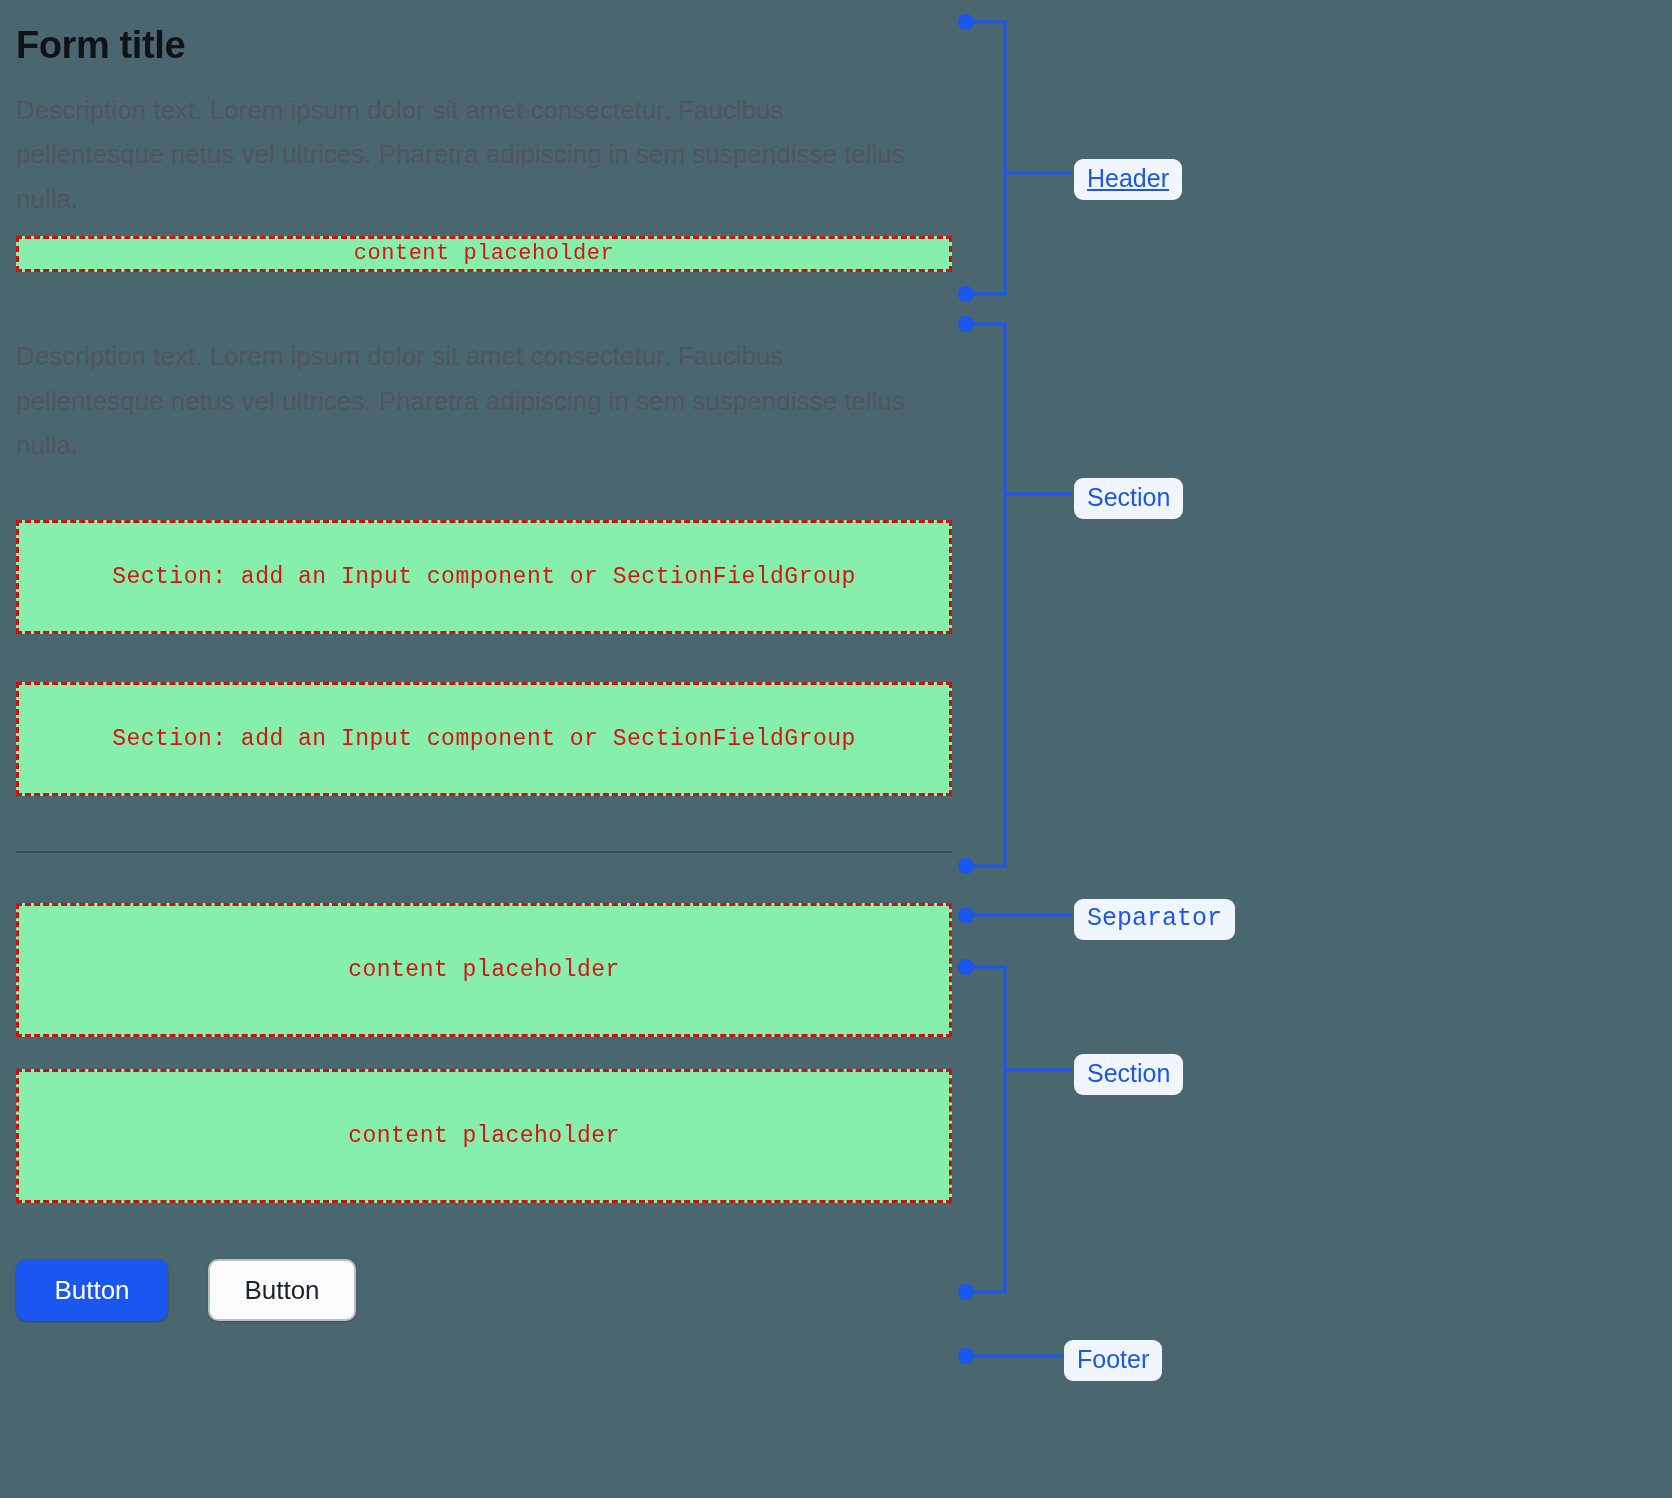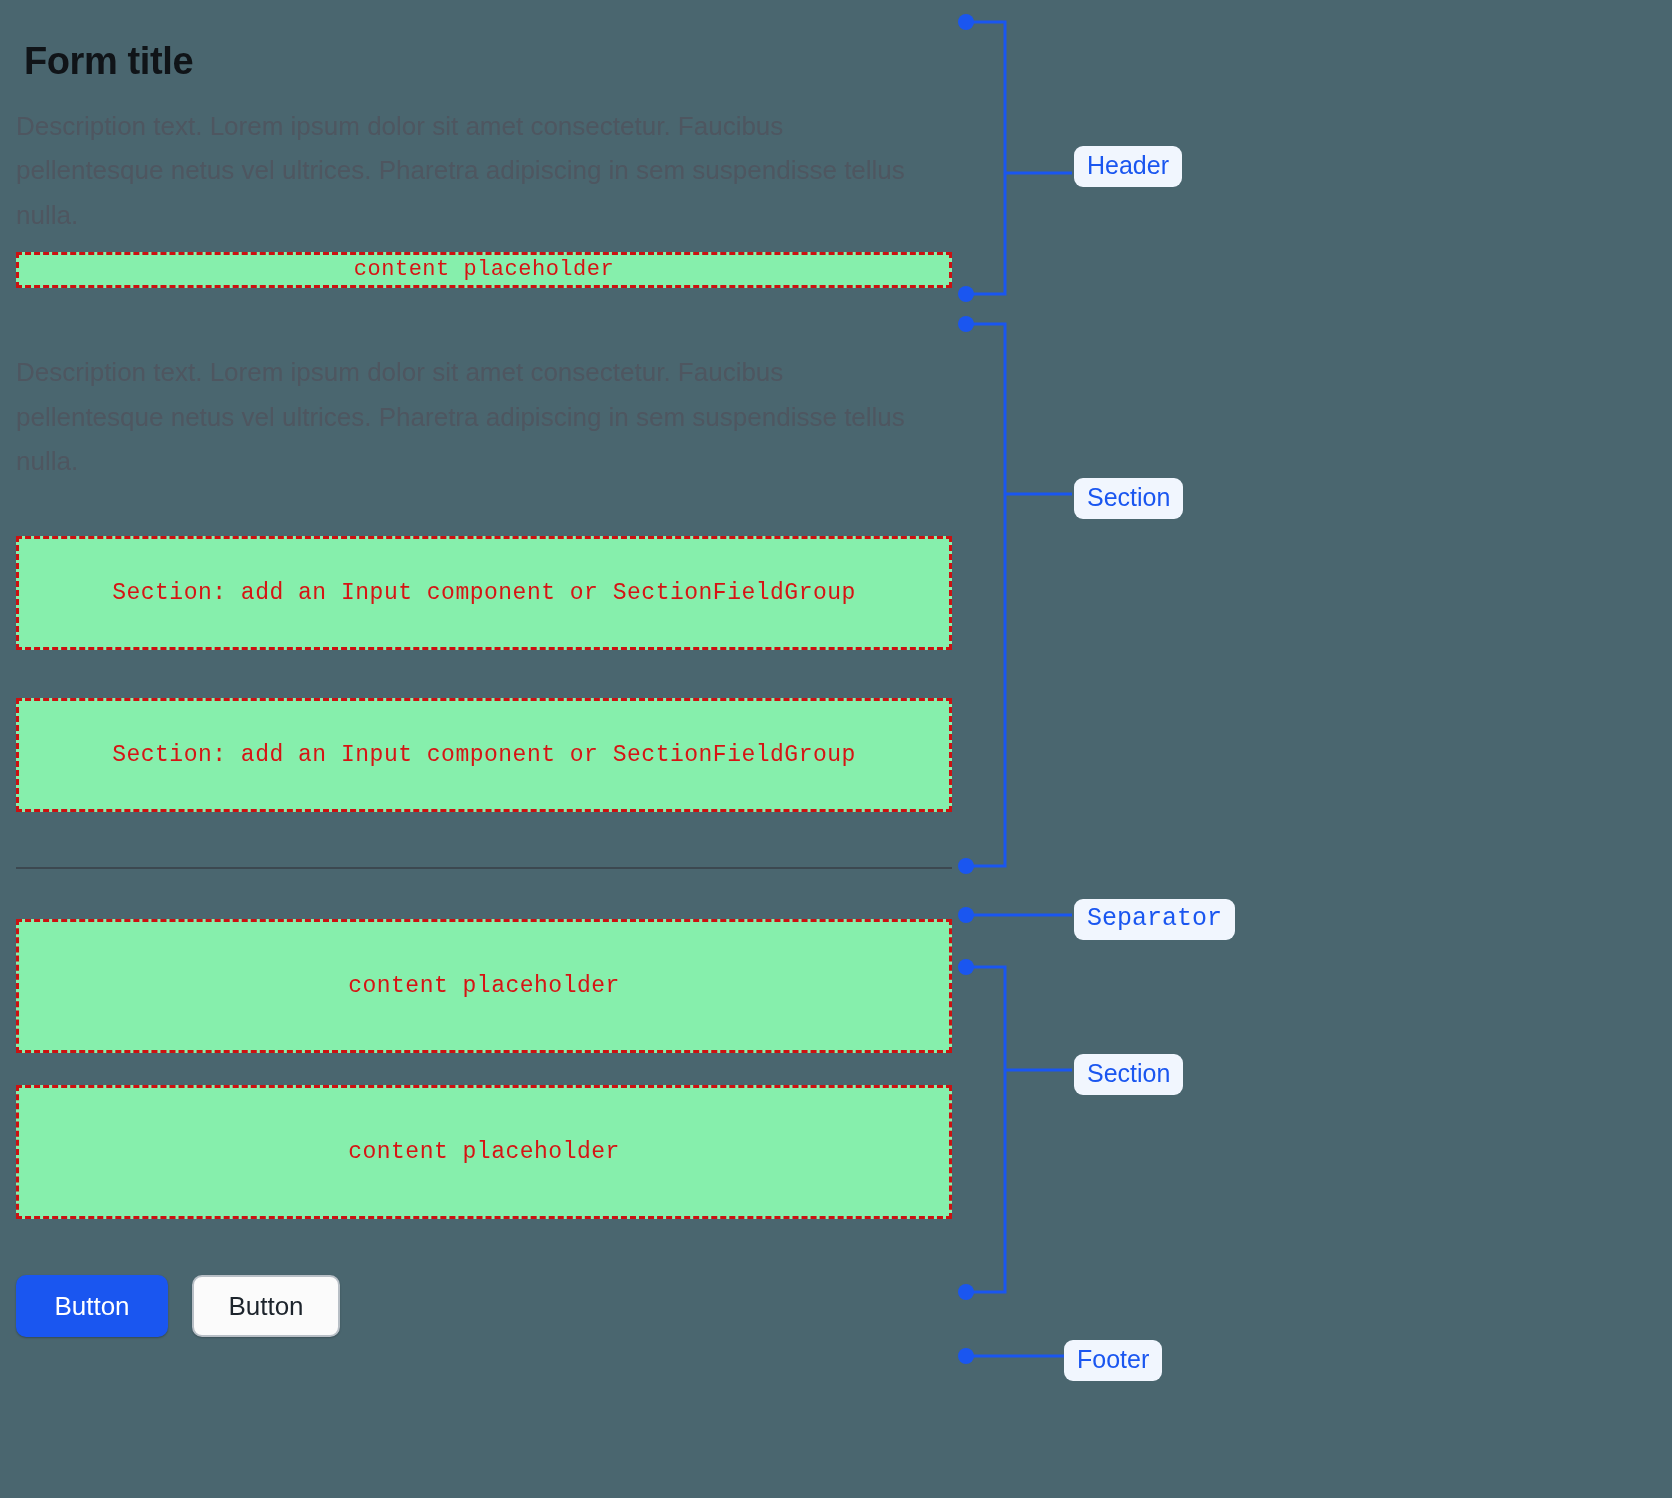--- a/index.html
+++ b/index.html
@@ -22,22 +22,22 @@
     top: 0;
     width: 936px;
     height: 1498px;
   }
 
   .form-title {
     font-size: 38px;
     font-weight: 700;
     color: #101418;
     letter-spacing: -0.4px;
-    margin: 8px;
-    padding-top: 32px;
+    margin: 0;
+    padding-top: 24px;
     line-height: 1.15;
   }
 
   .section-title {
     font-size: 29px;
     font-weight: 700;
     color: #101418;
     letter-spacing: -0.2px;
     margin: 0;
     line-height: 1.15;
@@ -78,21 +78,21 @@
   .separator-line {
     height: 2px;
     background: #3c4850;
     width: 100%;
   }
 
   
   .footer-row {
     display: flex;
     align-items: center;
-    gap: 24px;
+    gap: 40px;
   }
   .btn {
     font-family: "Liberation Sans", sans-serif;
     font-size: 26px;
     border-radius: 10px;
     cursor: pointer;
     box-sizing: border-box;
     display: inline-flex;
     align-items: center;
     justify-content: center;
@@ -205,21 +205,21 @@
       <circle cx="966" cy="967" r="8" fill="#1a56f0"></circle>
       <circle cx="966" cy="1292" r="8" fill="#1a56f0"></circle>
     </g>
 
     <g>
       <path d="M 966 1356 L 1072 1356" fill="none" stroke="#1a56f0" stroke-width="3"></path>
       <circle cx="966" cy="1356" r="8" fill="#1a56f0"></circle>
     </g>
   </svg>
 
-  <div class="ann-label" style="left:1074px; top:146px;">Header</div>
+  <div class="ann-label" style="left:1074px; top:159px;text-decoration:underline;">Header</div>
 
   <div class="ann-label" style="left:1074px; top:478px;">Section</div>
 
   <div class="ann-label" style="left:1074px; top:899px;font-family:Liberation Mono, monospace;">Separator</div>
 
   <div class="ann-label" style="left:1074px; top:1054px;">Section</div>
 
   <div class="ann-label" style="left:1064px; top:1340px;">Footer</div>
 </div>
 

